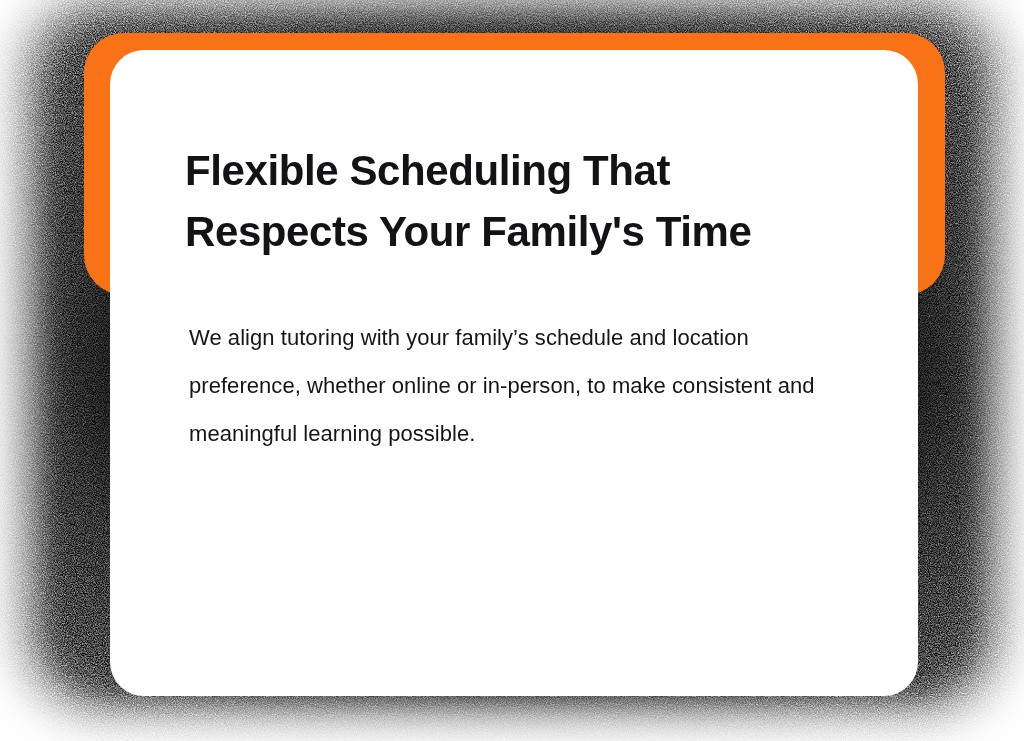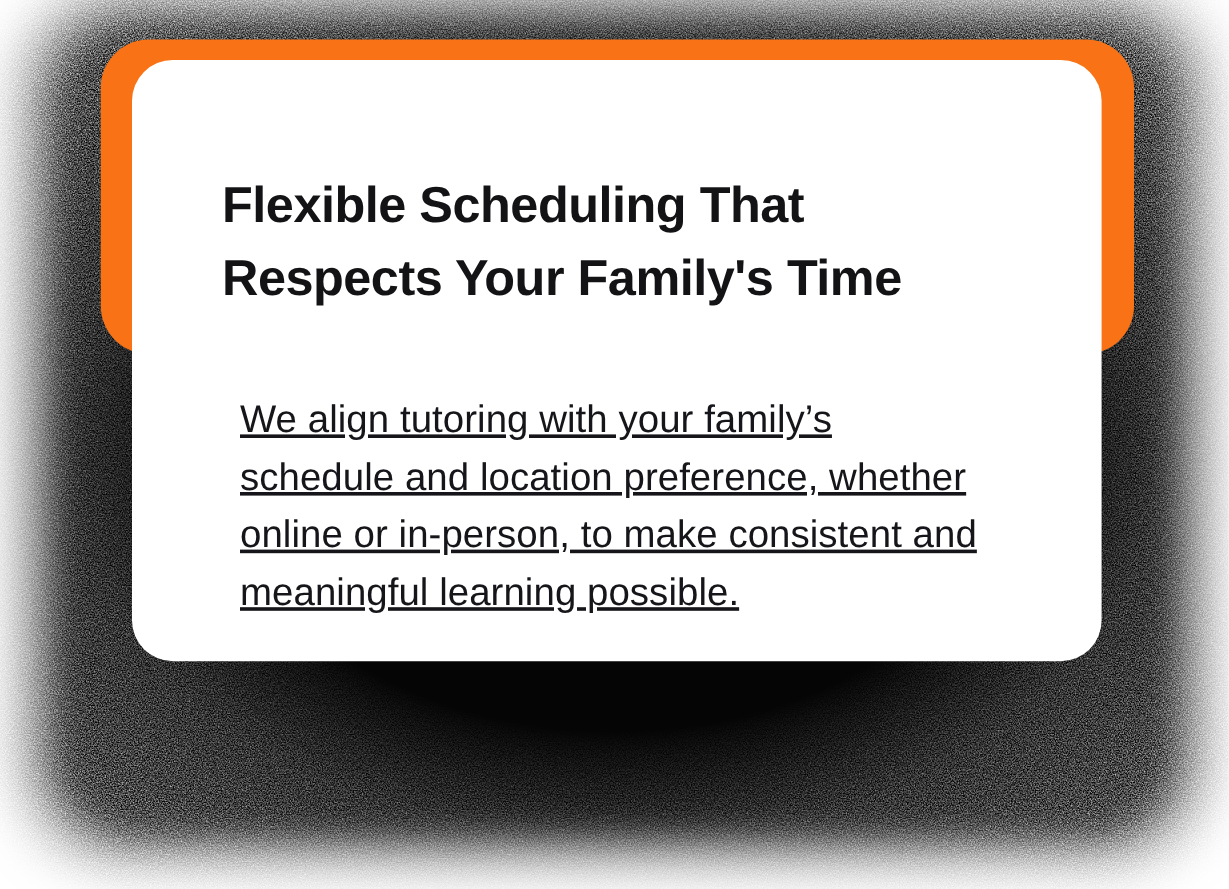--- a/index.html
+++ b/index.html
@@ -71,21 +71,21 @@
     background: #F97316;
     border-radius: 40px;
   }
 
   
   .card {
     position: absolute;
     left: 110px;
     top: 50px;
     width: 808px;
-    height: 501px;
+    height: 646px;
     background: #ffffff;
     border-radius: 34px;
   }
 
   .card-inner {
     position: absolute;
     left: 75px;
     top: 90px;
     width: 660px;
   }
@@ -95,30 +95,29 @@
     font-family: "Liberation Sans", sans-serif;
     font-size: 42px;
     line-height: 61px;
     font-weight: 700;
     letter-spacing: -0.4px;
     color: #131316;
     white-space: pre-line;
   }
 
   .card-body {
-    margin: 15px;
+    margin: 4px;
     padding-top: 48px;
     font-family: "Liberation Sans", sans-serif;
-    font-size: 32px;
+    font-size: 22px;
     line-height: 48px;
     font-weight: 400;
     letter-spacing: 0.05px;
     color: #16161a;
     max-width: 650px;
-    text-decoration: underline;
   }
 </style>
 </head>
 <body>
 
 <div id="stage">
 
   <div class="shadow-layer">
     <div class="shadow-core"></div>
     <div class="shadow-inner"></div>

